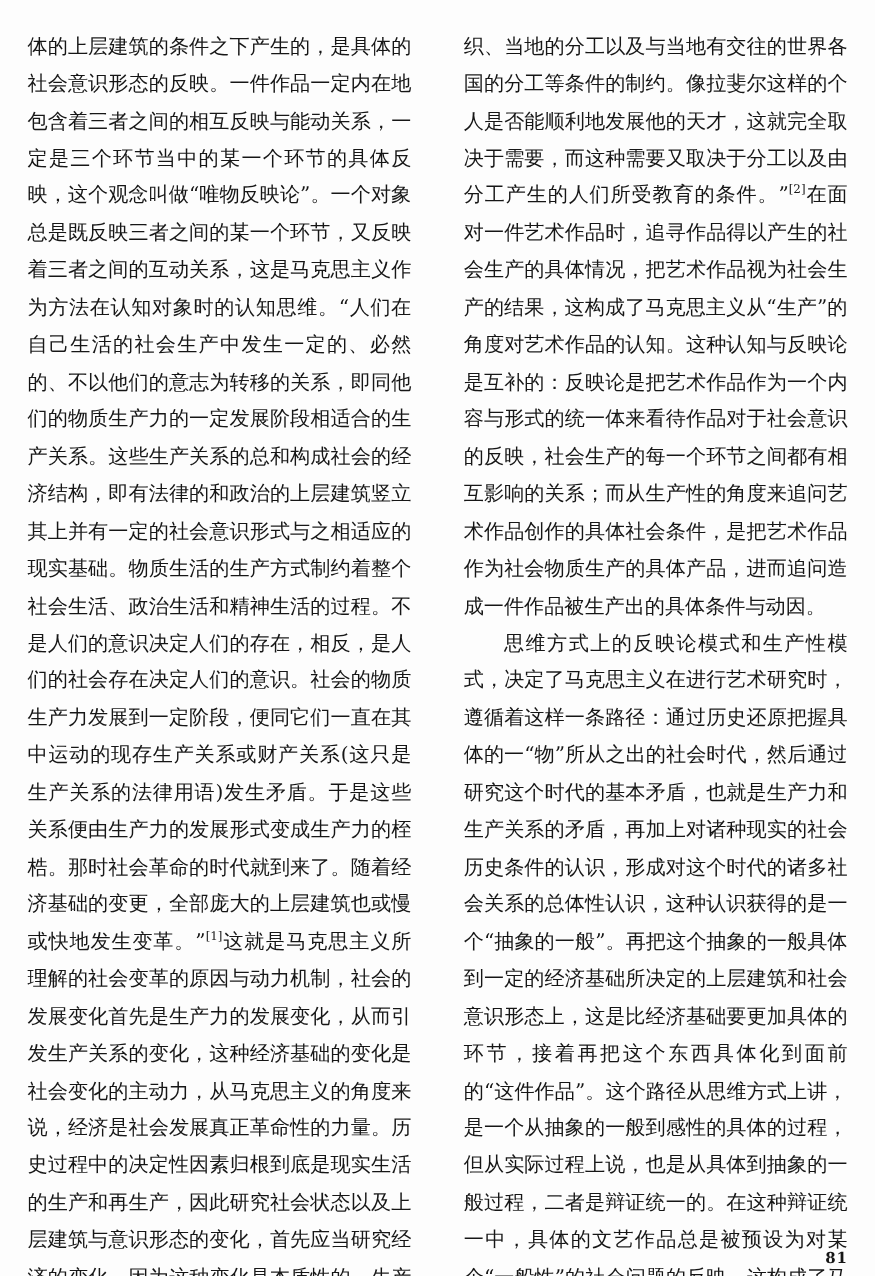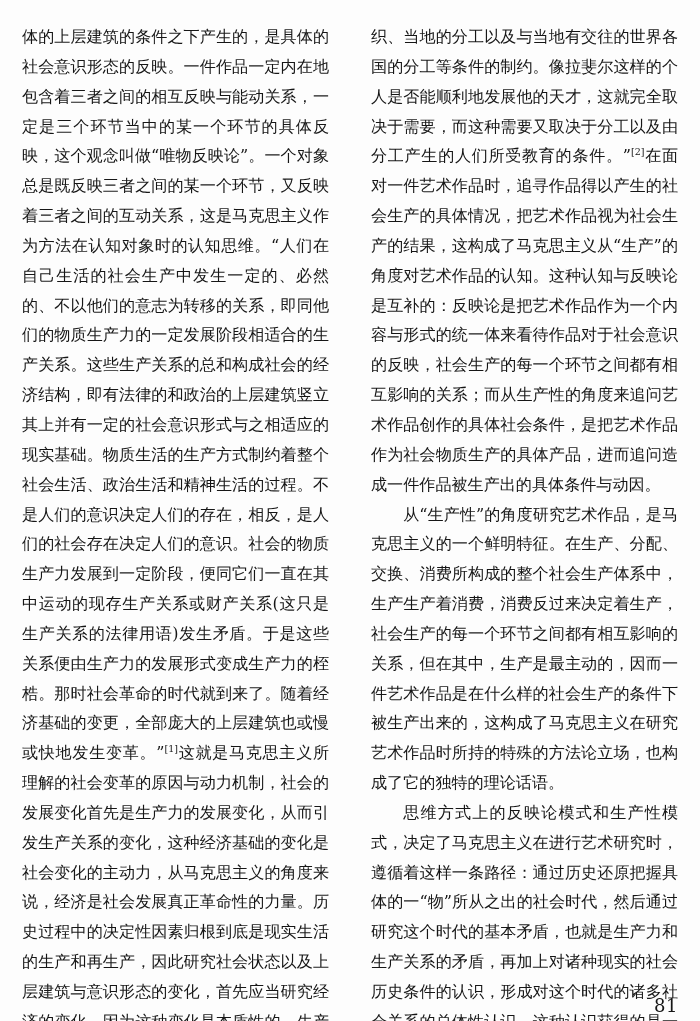--- a/index.html
+++ b/index.html
@@ -64,43 +64,43 @@
     font-size: 9.5px;
     vertical-align: super;
     line-height: 0;
     letter-spacing: 0;
   }
 
   #page-number {
     position: absolute;
     right: 22px;
     bottom: 6px;
-    font-size: 18px;
+    font-size: 12px;
     line-height: 18px;
     font-family: "DejaVu Serif", "Liberation Serif", serif;
     color: #161616;
     letter-spacing: 0.5px;
+    font-weight: bold;
   }
 </style>
 </head>
 <body>
 
 <div id="page">
 
   <div id="columns">
 
     <div class="column">
       <p class="para cont"><span>体的上层建筑的条件之下产生的，是具体的社会意识形态的反映。一件作品一定内在地包含着三者之间的相互反映与能动关系，一定是三个环节当中的某一个环节的具体反映，这个观念叫做“唯物反映论”。一个对象总是既反映三者之间的某一个环节，又反映着三者之间的互动关系，这是马克思主义作为方法在认知对象时的认知思维。“人们在自己生活的社会生产中发生一定的、必然的、不以他们的意志为转移的关系，即同他们的物质生产力的一定发展阶段相适合的生产关系。这些生产关系的总和构成社会的经济结构，即有法律的和政治的上层建筑竖立其上并有一定的社会意识形式与之相适应的现实基础。物质生活的生产方式制约着整个社会生活、政治生活和精神生活的过程。不是人们的意识决定人们的存在，相反，是人们的社会存在决定人们的意识。社会的物质生产力发展到一定阶段，便同它们一直在其中运动的现存生产关系或财产关系(这只是生产关系的法律用语)发生矛盾。于是这些关系便由生产力的发展形式变成生产力的桎梏。那时社会革命的时代就到来了。随着经济基础的变更，全部庞大的上层建筑也或慢或快地发生变革。”</span><sup class="fn">[1]</sup><span>这就是马克思主义所理解的社会变革的原因与动力机制，社会的发展变化首先是生产力的发展变化，从而引发生产关系的变化，这种经济基础的变化是社会变化的主动力，从马克思主义的角度来说，经济是社会发展真正革命性的力量。历史过程中的决定性因素归根到底是现实生活的生产和再生产，因此研究社会状态以及上层建筑与意识形态的变化，首先应当研究经济的变化，因为这种变化是本质性的。生产力的主导地位，当然决定了作为生产力之主体的“劳动者”在社会意识形态中的主导性地位。在这个层面上，对生产力的解放，与对劳动者的解放，具有同等意义。</span></p>
 
     </div>
 
     <div class="column">
       <p class="para cont"><span>织、当地的分工以及与当地有交往的世界各国的分工等条件的制约。像拉斐尔这样的个人是否能顺利地发展他的天才，这就完全取决于需要，而这种需要又取决于分工以及由分工产生的人们所受教育的条件。”</span><sup class="fn">[2]</sup><span>在面对一件艺术作品时，追寻作品得以产生的社会生产的具体情况，把艺术作品视为社会生产的结果，这构成了马克思主义从“生产”的角度对艺术作品的认知。这种认知与反映论是互补的：反映论是把艺术作品作为一个内容与形式的统一体来看待作品对于社会意识的反映，社会生产的每一个环节之间都有相互影响的关系；而从生产性的角度来追问艺术作品创作的具体社会条件，是把艺术作品作为社会物质生产的具体产品，进而追问造成一件作品被生产出的具体条件与动因。</span></p>
 
-      <p class="para">从“生产性”的角度研究艺术作品，是马克思主义的一个鲜明特征。在生产、分配、交换、消费所构成的整个社会生产体系中，生产生产着消费，消费反过来决定着生产，社会生产的每一个环节之间都有相互影响的关系，但在其中，生产是最主动的，因而一件艺术作品是在什么样的社会生产的条件下被生产出来的，这构成了马克思主义在研究艺术作品时所持的特殊的方法论立场，也构成了它的独特的理论话语。</p>
 
       <p class="para">思维方式上的反映论模式和生产性模式，决定了马克思主义在进行艺术研究时，遵循着这样一条路径：通过历史还原把握具体的一“物”所从之出的社会时代，然后通过研究这个时代的基本矛盾，也就是生产力和生产关系的矛盾，再加上对诸种现实的社会历史条件的认识，形成对这个时代的诸多社会关系的总体性认识，这种认识获得的是一个“抽象的一般”。再把这个抽象的一般具体到一定的经济基础所决定的上层建筑和社会意识形态上，这是比经济基础要更加具体的环节，接着再把这个东西具体化到面前的“这件作品”。这个路径从思维方式上讲，是一个从抽象的一般到感性的具体的过程，但从实际过程上说，也是从具体到抽象的一般过程，二者是辩证统一的。在这种辩证统一中，具体的文艺作品总是被预设为对某个“一般性”的社会问题的反映，这构成了马克思主义理论话语的主要特征。</p>
 
     </div>
 
   </div>
 
   <div id="page-number">81</div>
 
 </div>

